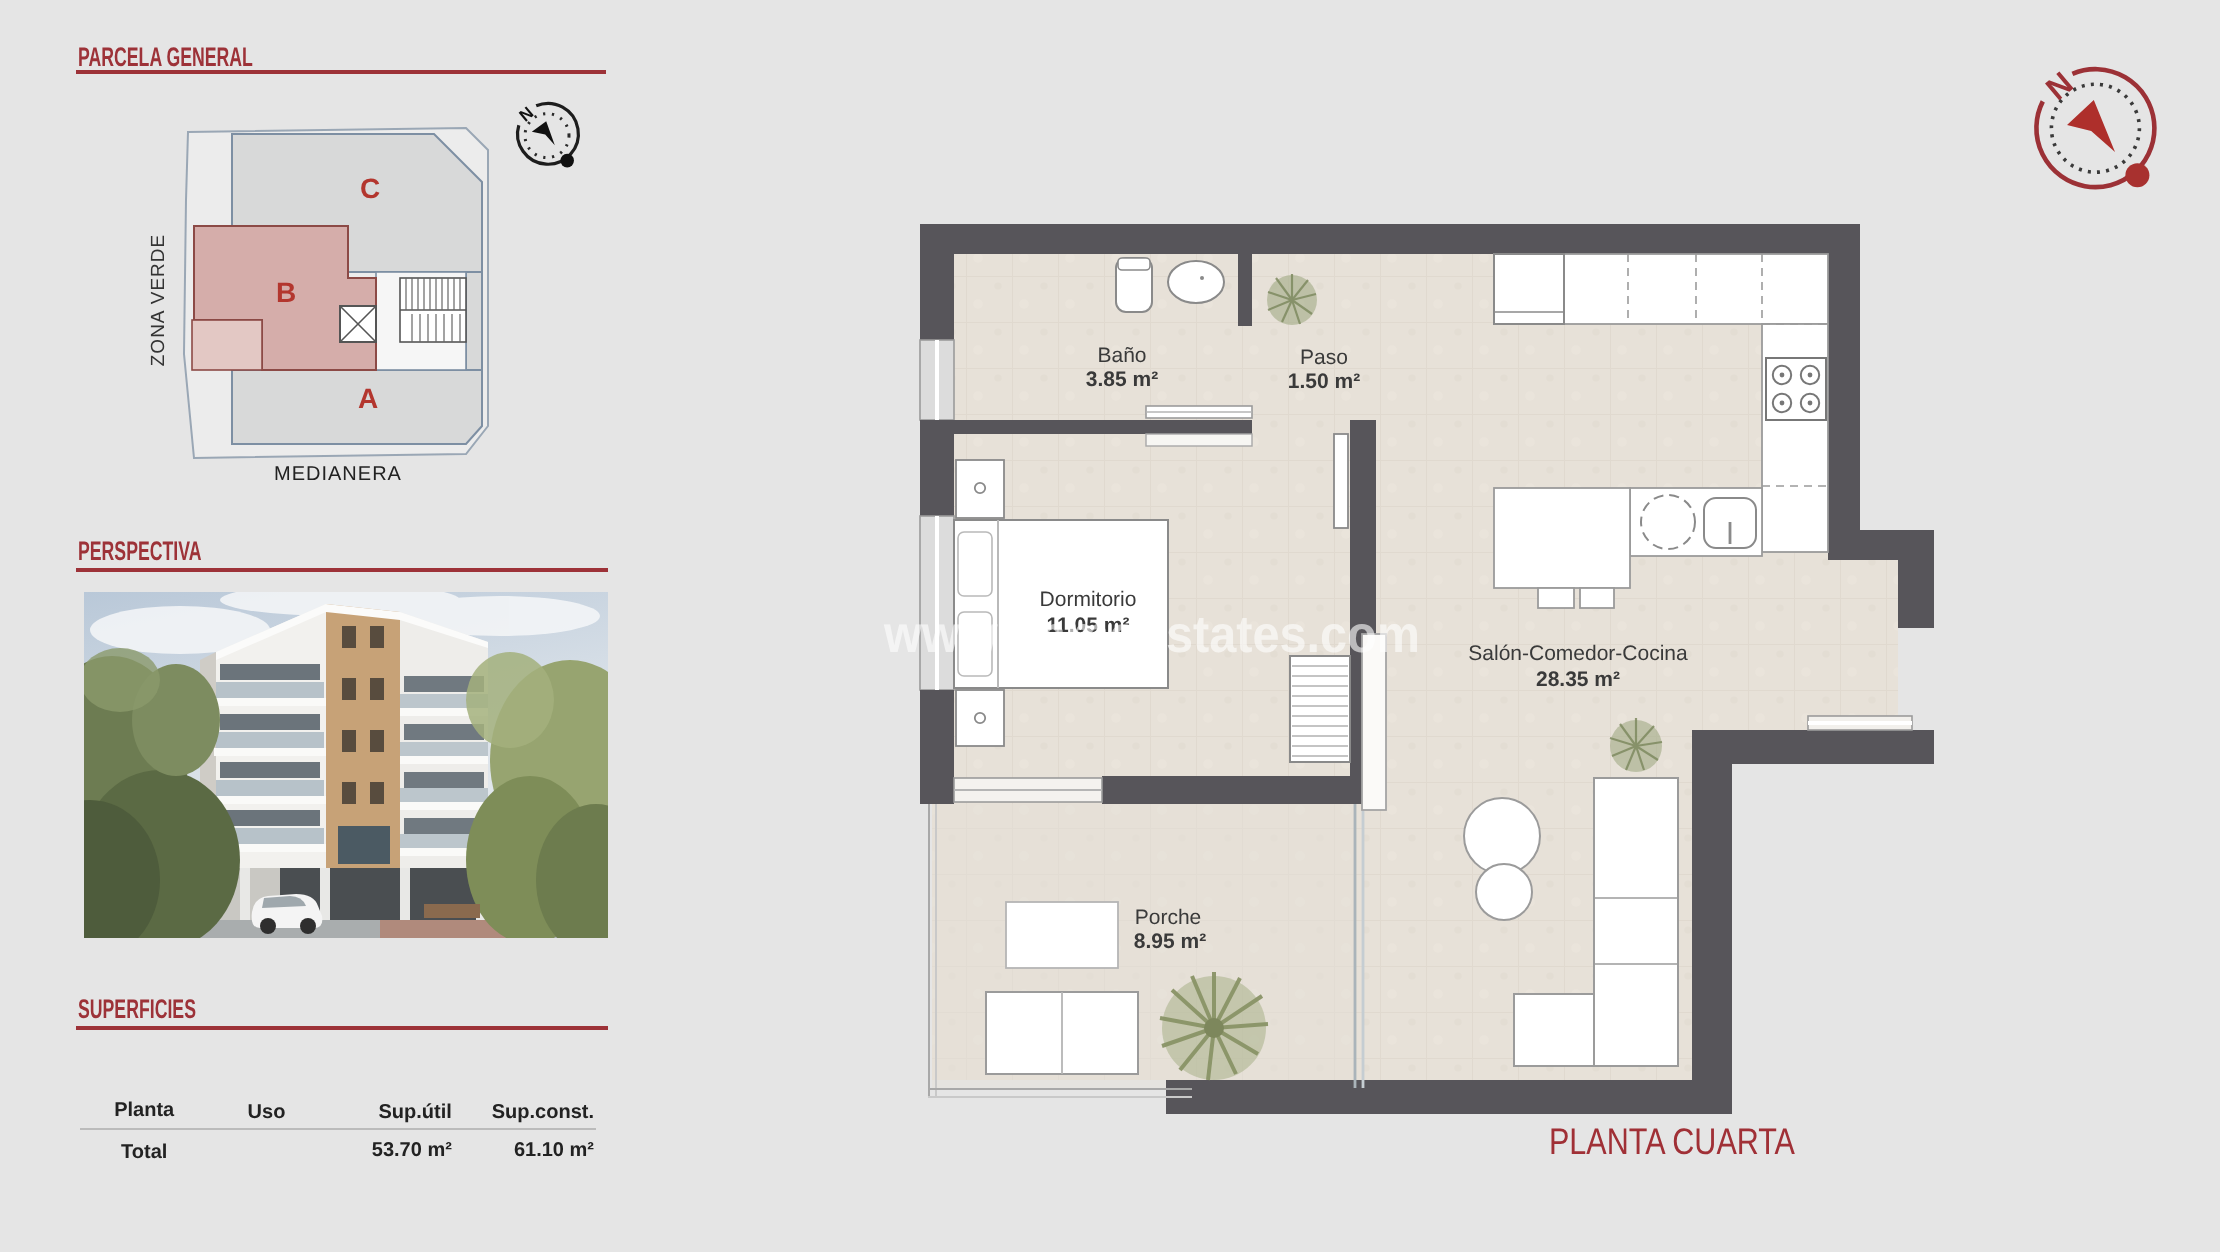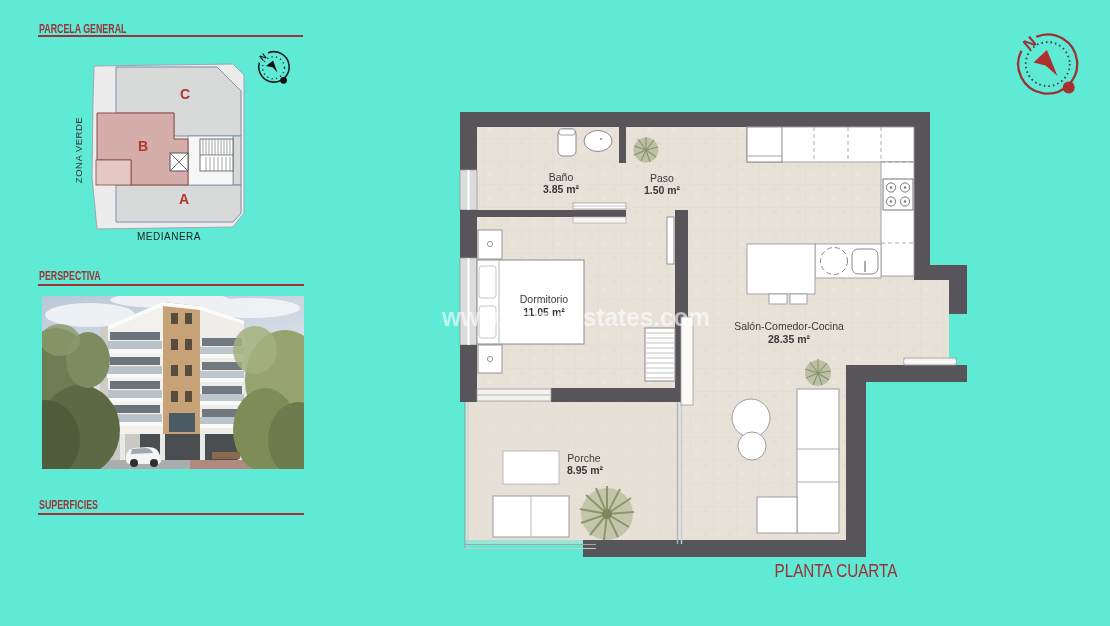--- a/index.html
+++ b/index.html
@@ -1,16 +1,16 @@
 <!DOCTYPE html>
 <html><head>
 <meta charset="utf-8">
 <style>
 html,body{margin:0;padding:0;}
-.page{position:relative;width:1110px;height:626px;background:#5eead4;font-family:"Liberation Sans",sans-serif;overflow:hidden;}
+.page{position:relative;width:1110px;height:626px;background:#e5e5e5;font-family:"Liberation Sans",sans-serif;overflow:hidden;}
 .h{position:absolute;color:#9d3238;font-weight:bold;font-size:13.5px;line-height:13.5px;transform:scaleX(0.655);transform-origin:0 0;white-space:nowrap;}
 .rule{position:absolute;height:2px;background:#9d3238;}
 svg{position:absolute;left:0;top:0;}
 .tbl{position:absolute;font-size:10px;color:#222;}
 </style>
 </head>
 <body>
 <div class="page">
 
 <div class="h" style="left:39px;top:22px;">PARCELA GENERAL</div>
@@ -485,17 +485,29 @@
       <circle cx="1068.7" cy="87.6" r="6" fill="#a8312f"></circle>
       <path d="M1046.9 50 L1057.5 76 L1045.6 65.5 L1033.5 62.5 Z" fill="#ae2f2b"></path>
       <text x="1029.6" y="48.5" font-size="16" font-weight="bold" fill="#9c3136" transform="rotate(-40 1029.6 42.9)" text-anchor="middle">N</text>
     </g>
   </g>
 </svg>
 
 <div class="tbl" style="left:40px;top:548px;width:260px;">
 <table style="border-collapse:collapse;width:258px;font-size:10px;">
 <tbody>
+          <tr style="font-weight:bold;">
+<td style="width:66px;text-align:center;padding:2px 0 3px;">Planta</td>
+<td style="width:58px;text-align:center;">Uso</td>
+<td style="width:64px;text-align:right;">Sup.útil</td>
+<td style="width:70px;text-align:right;">Sup.const.</td>
+</tr>
+<tr style="font-weight:bold;">
+<td style="text-align:center;border-top:1px solid #bbb;padding:5px 0 0;">Total</td>
+<td style="border-top:1px solid #bbb;"></td>
+<td style="text-align:right;border-top:1px solid #bbb;padding-top:5px;">53.70 m²</td>
+<td style="text-align:right;border-top:1px solid #bbb;padding-top:5px;">61.10 m²</td>
+</tr>
 </tbody>
       </table>
 </div>
 
 </div>
 
 </body></html>

